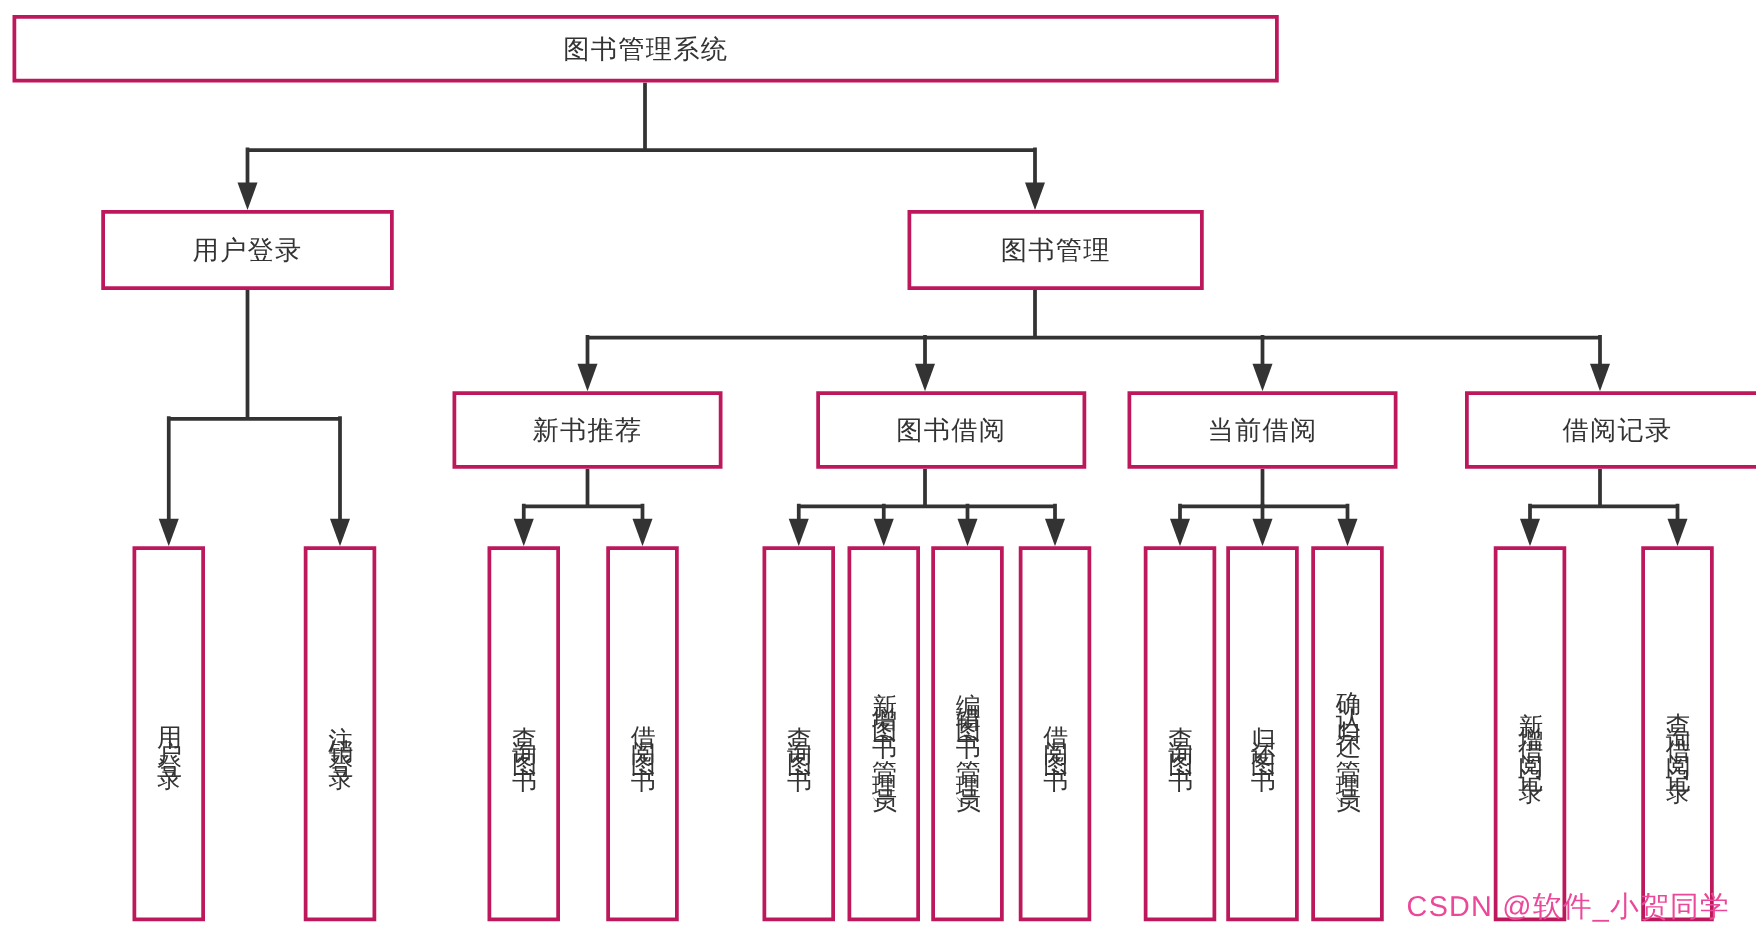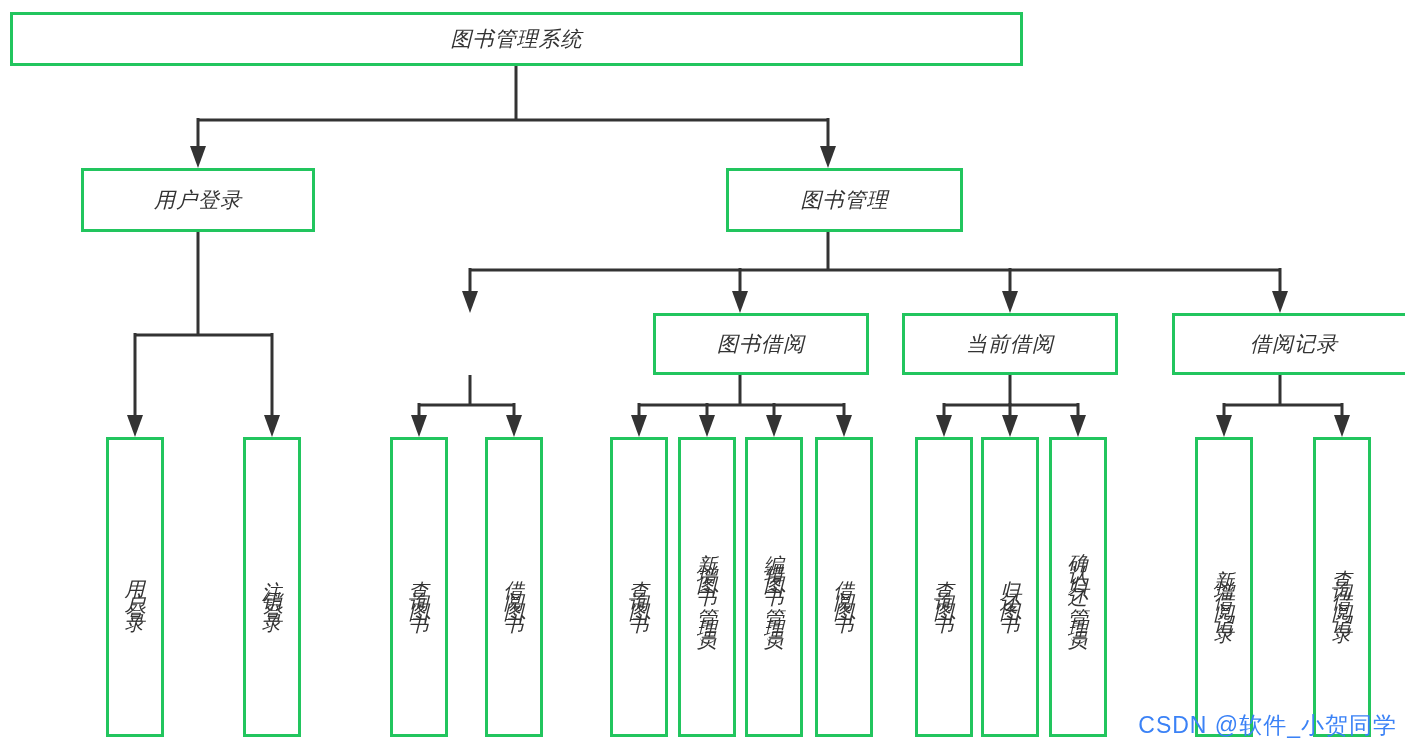--- a/index.html
+++ b/index.html
@@ -20,46 +20,45 @@
     left: 0;
     top: 0;
     width: 1405px;
     height: 747px;
     pointer-events: none;
   }
   .node {
     position: absolute;
     box-sizing: border-box;
     background: #ffffff;
-    border: 3px solid #22c55e;
+    border: 3px solid #be185d;
     color: #333333;
     display: flex;
     align-items: center;
     justify-content: center;
     text-align: center;
-    font-style: italic;
   }
   .h-node {
     font-size: 21px;
     letter-spacing: 1px;
     white-space: nowrap;
   }
   .v-node {
     writing-mode: vertical-rl;
     text-orientation: mixed;
     font-size: 20px;
     letter-spacing: 11px;
     line-height: 1;
   }
   .watermark {
     position: absolute;
-    right: 8px;
+    right: 21px;
     bottom: 6px;
     font-size: 23px;
-    color: #3b82f6;
+    color: #ec4899;
     letter-spacing: 1px;
     z-index: 10;
     white-space: nowrap;
   }
 </style>
 </head>
 <body>
 
 <div id="stage">
 
@@ -130,20 +129,21 @@
       <polygon points="1216,415 1232,415 1224,437"></polygon>
       <polygon points="1334,415 1350,415 1342,437"></polygon>
     </g>
   </svg>
 
   <div class="node h-node" style="left:10px; top:12px; width:1013px; height:54px;">图书管理系统</div>
 
   <div class="node h-node" style="left:81px; top:168px; width:234px; height:64px;">用户登录</div>
   <div class="node h-node" style="left:710px; top:168px; width:237px; height:64px;margin-left:16px;">图书管理</div>
 
+  <div class="node h-node" style="left:362px; top:313px; width:216px; height:62px;">新书推荐</div>
   <div class="node h-node" style="left:632px; top:313px; width:216px; height:62px;margin-left:21px;">图书借阅</div>
   <div class="node h-node" style="left:902px; top:313px; width:216px; height:62px;text-align:center;">当前借阅</div>
   <div class="node h-node" style="left:1172px; top:313px; width:244px; height:62px;">借阅记录</div>
 
   <div class="node v-node" style="left:106px; top:437px; width:58px; height:300px;">用户登录</div>
   <div class="node v-node" style="left:243px; top:437px; width:58px; height:300px;">注销登录</div>
 
   <div class="node v-node" style="left:390px; top:437px; width:58px; height:300px;">查询图书</div>
   <div class="node v-node" style="left:485px; top:437px; width:58px; height:300px;">借阅图书</div>
 

